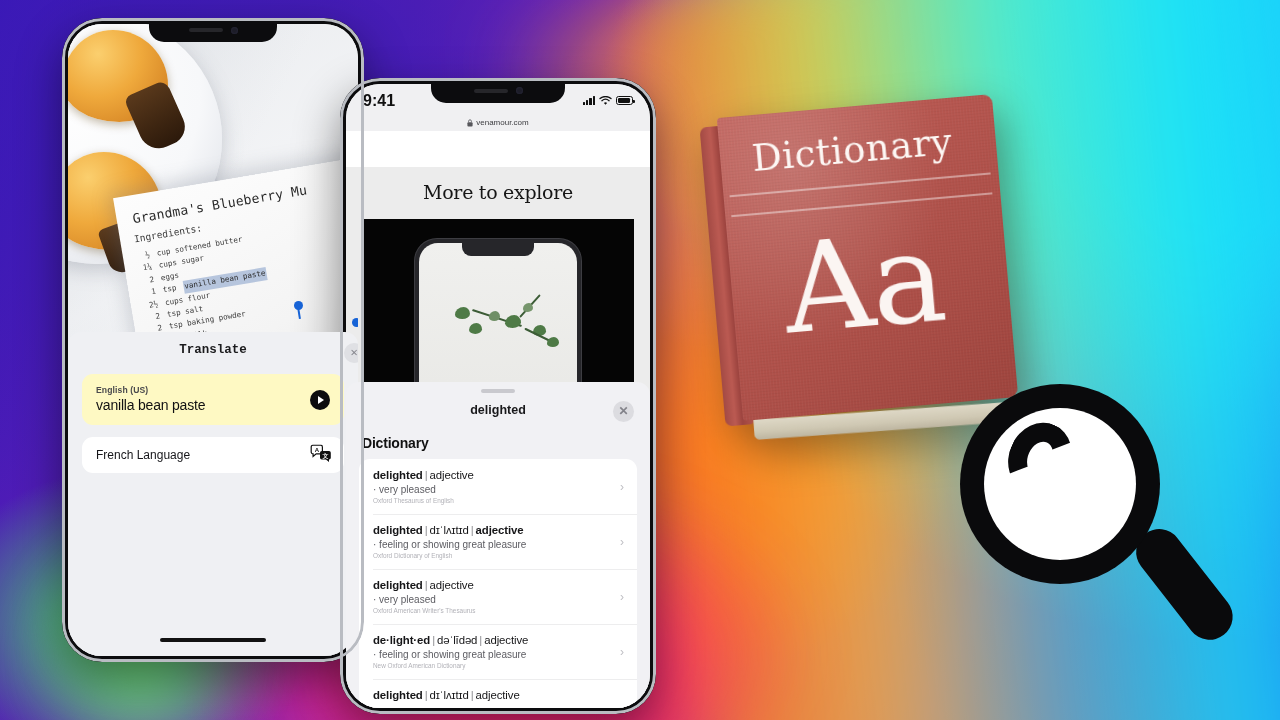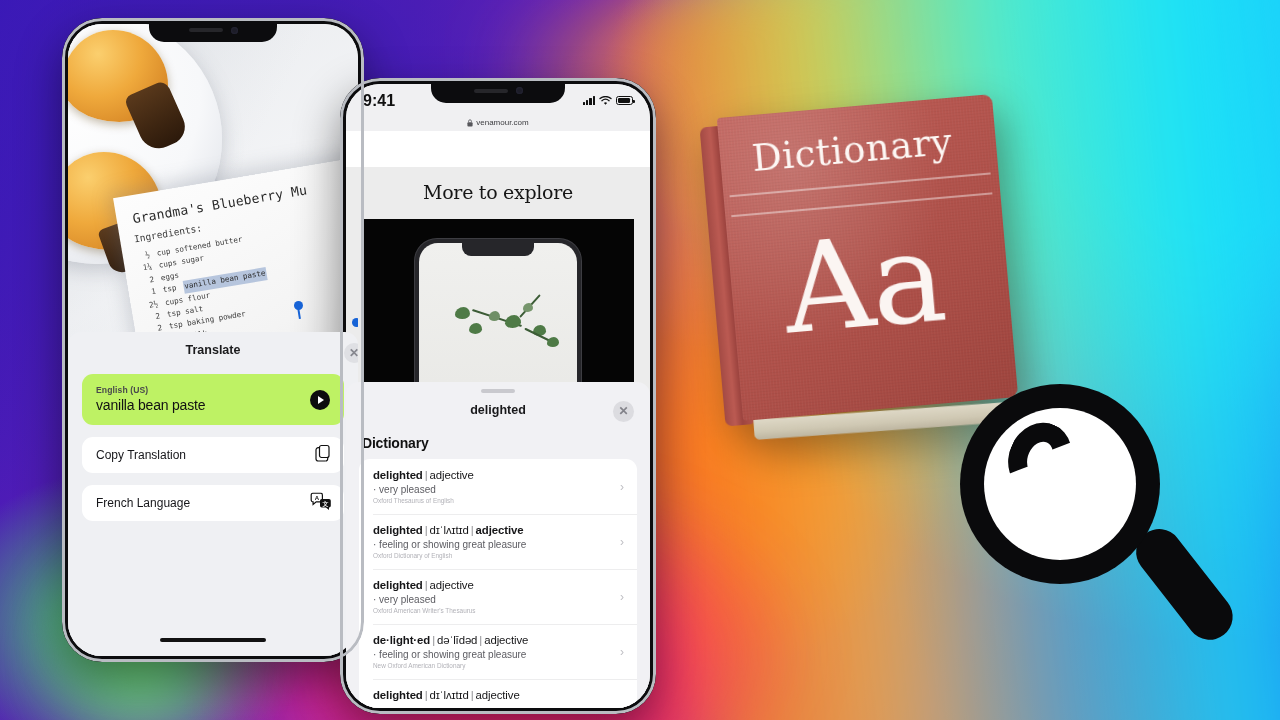--- a/index.html
+++ b/index.html
@@ -153,32 +153,32 @@
   .sel-bar { position:absolute; width:2px; height:12px; background:#1763d6; z-index:6; }
   #sel-bar-start { left:230px; top:283px; transform:rotate(-9deg); }
 
   
   .translate-sheet {
     position:absolute; left:0; right:0; bottom:0; top:308px;
     background:#eff0f3;
     border-top-left-radius:13px; border-top-right-radius:13px;
     z-index:20;
   }
-  .sheet-head { position:relative; height:42px; }
+  .sheet-head { position:relative; height:42px;font-family:Liberation Mono, monospace; }
   .sheet-title {
     position:absolute; left:0; right:0; top:11px; text-align:center;
     font-size:12.5px; font-weight:700; color:#1b1b1d;
   }
   .sheet-close {
     position:absolute; right:-6px; top:11px; width:20px; height:20px;
     border-radius:50%; background:#dfe0e4; color:#86878e;
     font-size:12px; line-height:20px; text-align:center; font-weight:600;
   }
   .tr-card {
-    margin:0 14px; background:#bef264; border-radius:11px; overflow:hidden;
+    margin:0 14px; background:#fef9c3; border-radius:11px; overflow:hidden;
   }
   .tr-row { position:relative; padding:11px 52px 12px 14px; }
   .tr-row + .tr-row::before {
     content:""; position:absolute; left:14px; right:0; top:0; height:1px; background:#ececed;
   }
   .tr-lang { font-size:8.6px; font-weight:700; letter-spacing:0.1px; margin-bottom:2px; }
   .tr-text { font-size:14px; font-weight:400; letter-spacing:-0.2px; }
   .tr-en .tr-lang { color:#4a4a4d; }
   .tr-en .tr-text { color:#111112; }
   .tr-fr .tr-lang { color:#1376f0; }
@@ -456,31 +456,20 @@
       <div class="tr-card">
         <div class="tr-row tr-en">
           <div class="tr-lang">English (US)</div>
           <div class="tr-text">vanilla bean paste</div>
           <div class="play-btn dark">
             <span class="play-tri"></span>
           </div>
         </div>
       </div>
 
-      <div class="act-card">
-        <span>Copy Translation</span>
-        <span class="act-icon">
-          <svg width="17" height="18" viewBox="0 0 17 18" fill="none" stroke="#111" stroke-width="1.2">
-            <rect x="4.5" y="1" width="9.5" height="12" rx="2"></rect>
-            <path d="M10.5 16.5H3.2A2.2 2.2 0 0 1 1 14.3V5.4"></path>
-            <path d="M10.5 16.5a2.2 2.2 0 0 0 2.2-2.2V13"></path>
-            <path d="M1 5.4A2.2 2.2 0 0 1 3.2 3.2h1.3"></path>
-          </svg>
-        </span>
-      </div>
 
       <div class="act-card">
         <span>French Language</span>
         <span class="act-icon">
           <svg width="22" height="18" viewBox="0 0 22 18">
             <path d="M1.2 2.4a1.8 1.8 0 0 1 1.8-1.8h7.6a1.8 1.8 0 0 1 1.8 1.8v5.2a1.8 1.8 0 0 1-1.8 1.8H6.2L3.1 12V9.4A1.8 1.8 0 0 1 1.2 7.6z" fill="none" stroke="#111" stroke-width="1.2"></path>
             <text x="6.8" y="7.4" font-family="'Liberation Sans',sans-serif" font-size="6" font-weight="700" fill="#111" text-anchor="middle">A</text>
             <path d="M20.8 8.2a1.8 1.8 0 0 0-1.8-1.8h-7.2a1.8 1.8 0 0 0-1.8 1.8v5a1.8 1.8 0 0 0 1.8 1.8h4.1l3.1 2.4v-2.4a1.8 1.8 0 0 0 1.8-1.8z" fill="#111"></path>
             <text x="15.4" y="13.1" font-family="'Liberation Sans',sans-serif" font-size="6" font-weight="700" fill="#fff" text-anchor="middle">文</text>
           </svg>

